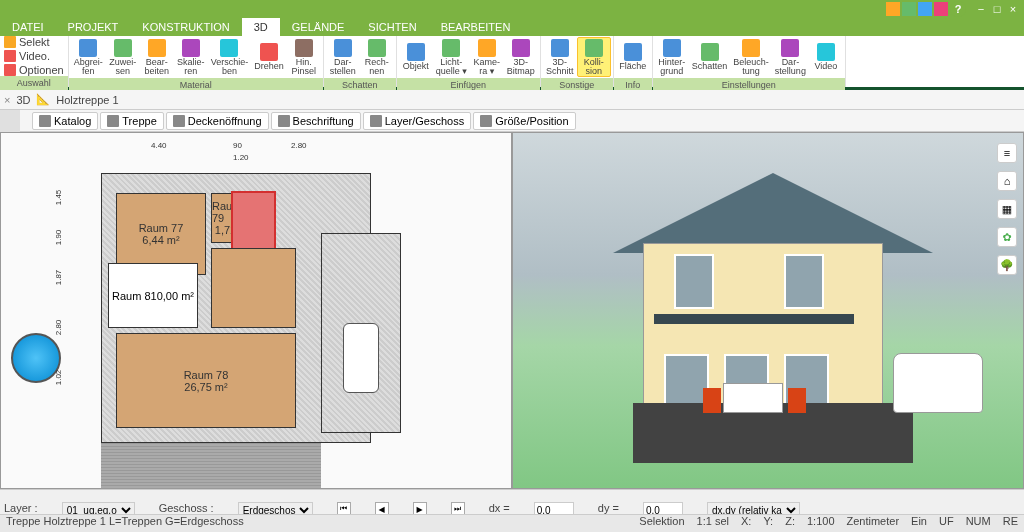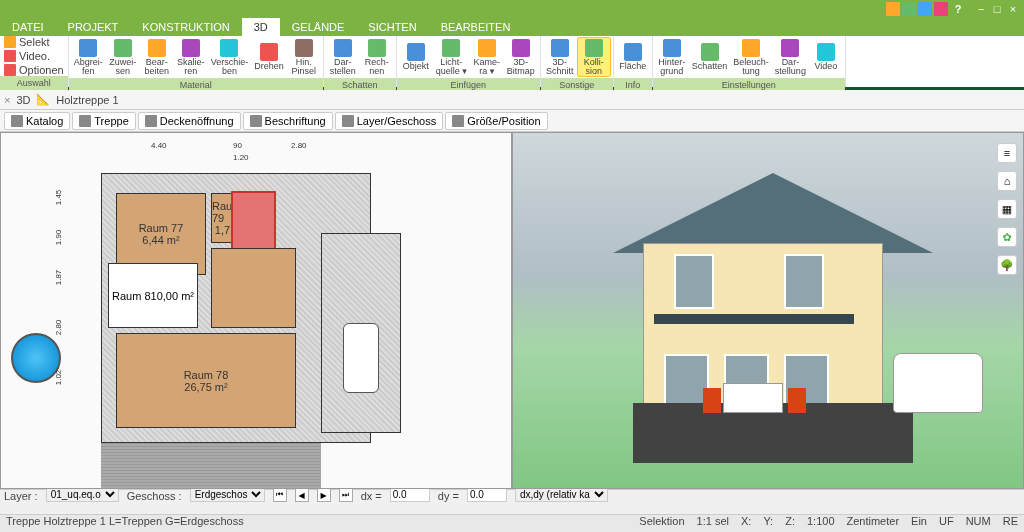--- a/index.html
+++ b/index.html
@@ -16,21 +16,21 @@
 .ribbon-btn{display:flex;flex-direction:column;align-items:center;justify-content:center;padding:0 3px;cursor:pointer;min-width:34px;height:40px;}
 .ribbon-btn .ico{width:18px;height:18px;background:#4a90d9;border-radius:2px;margin-bottom:1px;}
 .ribbon-btn span{font-size:9px;line-height:9px;text-align:center;color:#444;}
 .ribbon-btn.highlight{background:#fff176;border:1px solid #fbc02d;border-radius:2px;}
 .ribbon-group-label{height:14px;background:#c5e1a5;font-size:9px;text-align:center;line-height:14px;color:#555;}
 .ribbon-small{display:flex;flex-direction:column;justify-content:center;height:40px;padding:0 4px;}
 .ribbon-small div{display:flex;align-items:center;gap:3px;font-size:9px;color:#444;cursor:pointer;padding:1px 0;}
 .ribbon-small .mini-ico{width:12px;height:12px;background:#f9a825;border-radius:1px;}
 .subbar{height:20px;background:#f5f5f5;border-bottom:1px solid #ccc;display:flex;align-items:center;padding:0 4px;gap:6px;font-size:10px;color:#444;}
 .subbar .x{cursor:pointer;color:#888;}
-.toolbar2{height:22px;background:#f5f5f5;border-bottom:1px solid #ccc;display:flex;align-items:center;padding:0 4px;gap:2px;}
+.toolbar2{height:22px;background:#f5f5f5;border-bottom:1px solid #ccc;display:flex;align-items:center;padding:0 12px;gap:2px;margin-left:20px;}
 .toolbar2 .tbtn{border:1px solid #ccc;background:#fff;padding:2px 6px;display:flex;align-items:center;gap:3px;cursor:pointer;border-radius:2px;font-size:10px;}
 .toolbar2 .tico{width:12px;height:12px;background:#888;border-radius:1px;}
 .workspace{flex:1;display:flex;background:#fff;min-height:0;}
 .pane{flex:1;position:relative;overflow:hidden;border:1px solid #999;}
 .pane-left{background:#fafafa;}
 .pane-right{background:linear-gradient(180deg,#cfd8dc 0%,#b0bec5 40%,#a5d6a7 60%,#81c784 100%);}
 .floorplan{position:absolute;inset:0;}
 .fp-room{position:absolute;background:#d4a574;border:1px solid #333;font-size:9px;display:flex;flex-direction:column;align-items:center;justify-content:center;color:#333;}
 .fp-garage{position:absolute;background:repeating-linear-gradient(45deg,#ddd,#ddd 2px,#ccc 2px,#ccc 4px);border:1px solid #333;}
 .fp-terrace{position:absolute;background:repeating-linear-gradient(0deg,#999,#999 1px,#aaa 1px,#aaa 3px);}
@@ -39,21 +39,21 @@
 .fp-car{position:absolute;width:36px;height:70px;background:#fff;border:1px solid #555;border-radius:6px;}
 .fp-pool{position:absolute;width:50px;height:50px;border-radius:50%;background:radial-gradient(circle,#4fc3f7,#0288d1);border:2px solid #555;}
 .house3d{position:absolute;left:90px;top:20px;width:340px;height:320px;}
 .house-body{position:absolute;left:40px;top:90px;width:240px;height:200px;background:#f5e6b3;border:1px solid #999;}
 .house-roof{position:absolute;left:10px;top:20px;width:0;height:0;border-left:160px solid transparent;border-right:160px solid transparent;border-bottom:80px solid #546e7a;}
 .house-win{position:absolute;background:#90a4ae;border:2px solid #fff;}
 .terrace3d{position:absolute;left:30px;bottom:10px;width:280px;height:60px;background:#424242;}
 .car3d{position:absolute;right:-40px;bottom:60px;width:90px;height:60px;background:#fff;border-radius:8px 8px 4px 4px;border:1px solid #999;}
 .side-icons{position:absolute;right:6px;top:10px;display:flex;flex-direction:column;gap:8px;}
 .side-icons div{width:20px;height:20px;background:#fff;border:1px solid #ccc;border-radius:3px;cursor:pointer;display:flex;align-items:center;justify-content:center;}
-.bottombar1{height:20px;background:#f0f0f0;border-top:1px solid #ccc;display:flex;align-items:flex-end;padding:12px 4px;gap:8px;font-size:10px;}
+.bottombar1{height:20px;background:#f0f0f0;border-top:1px solid #ccc;display:flex;align-items:flex-start;padding:12px 4px;gap:24px;font-size:10px;}
 .bottombar1 select,.bottombar1 input{font-size:10px;height:16px;border:1px solid #ccc;}
 .bottombar1 input{width:40px;padding:0 2px;}
 .bottombar1 label{color:#444;}
 .statusbar{height:18px;background:#e8e8e8;border-top:1px solid #ccc;display:flex;align-items:flex-start;padding:0 6px;font-size:10px;color:#444;justify-content:space-between;gap:48px;}
 .statusbar .sr{display:flex;gap:12px;}
 .nav-btn{width:14px;height:14px;border:1px solid #aaa;background:#fff;display:inline-flex;align-items:center;justify-content:center;font-size:8px;cursor:pointer;}
 </style>
 </head>
 <body>
 

